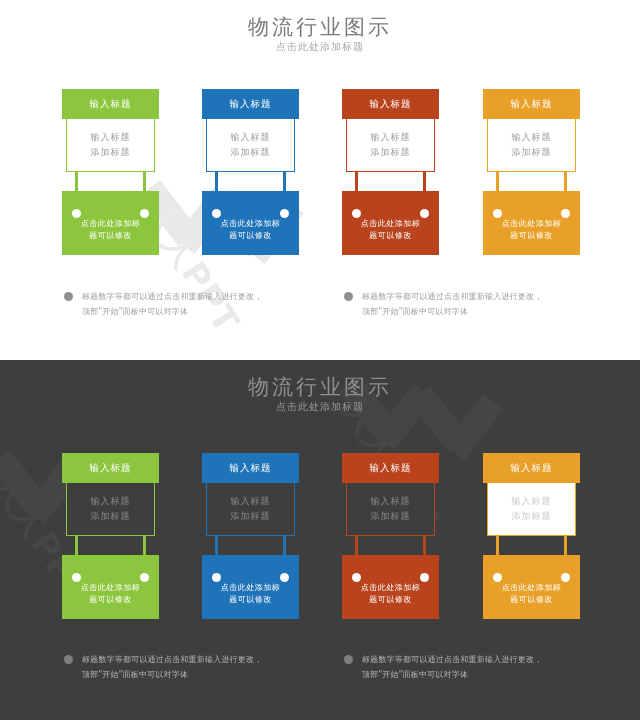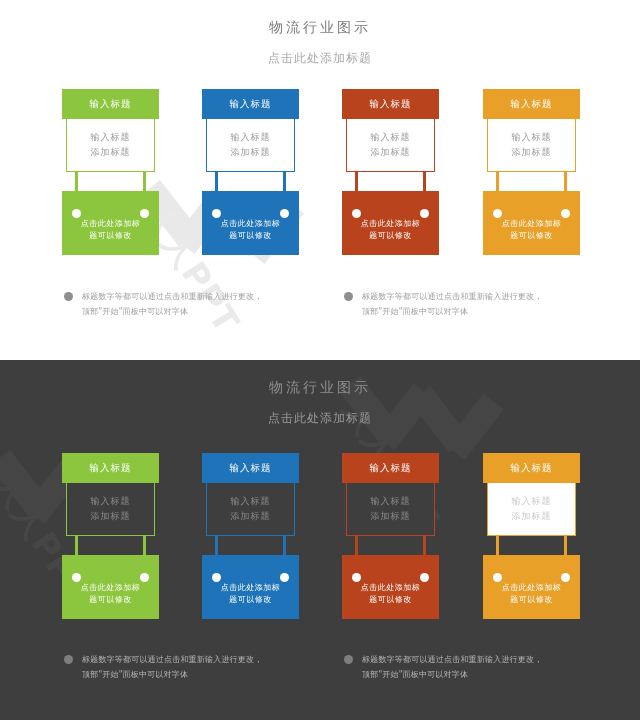--- a/index.html
+++ b/index.html
@@ -31,26 +31,26 @@
     font-weight: bold; color: #bdbdbd;
     transform: rotate(58deg); transform-origin: left top;
     white-space: nowrap; letter-spacing: 1px;
   }
   .section.dark .wm-chev i { background: #565656; }
   .section.dark .wm-text { color: #5a5a5a; }
 
   
   .head { position: absolute; left: 0; width: 640px; text-align: center; }
   .head .title {
-    font-size: 14px; letter-spacing: 3px; font-weight: normal;
+    font-size: 21px; letter-spacing: 3px; font-weight: normal;
     color: #7b7b7b; line-height: 26px;
   }
   .head .subtitle {
-    font-size: 12px; letter-spacing: 1px; color: #a8a8a8;
-    line-height: 14px; margin-top: 11px;
+    font-size: 10px; letter-spacing: 1px; color: #a8a8a8;
+    line-height: 14px; margin-top: 0;
   }
   .section.dark .head .title { color: #8f8f8f; }
   .section.dark .head .subtitle { color: #9a9a9a; }
 
   
   .cards { position: absolute; left: 0; width: 640px; height: 170px; }
   .card { position: absolute; width: 97px; height: 166px; }
 
   .card .card-header {
     position: absolute; top: 0; left: 0; width: 97px; height: 30px;

